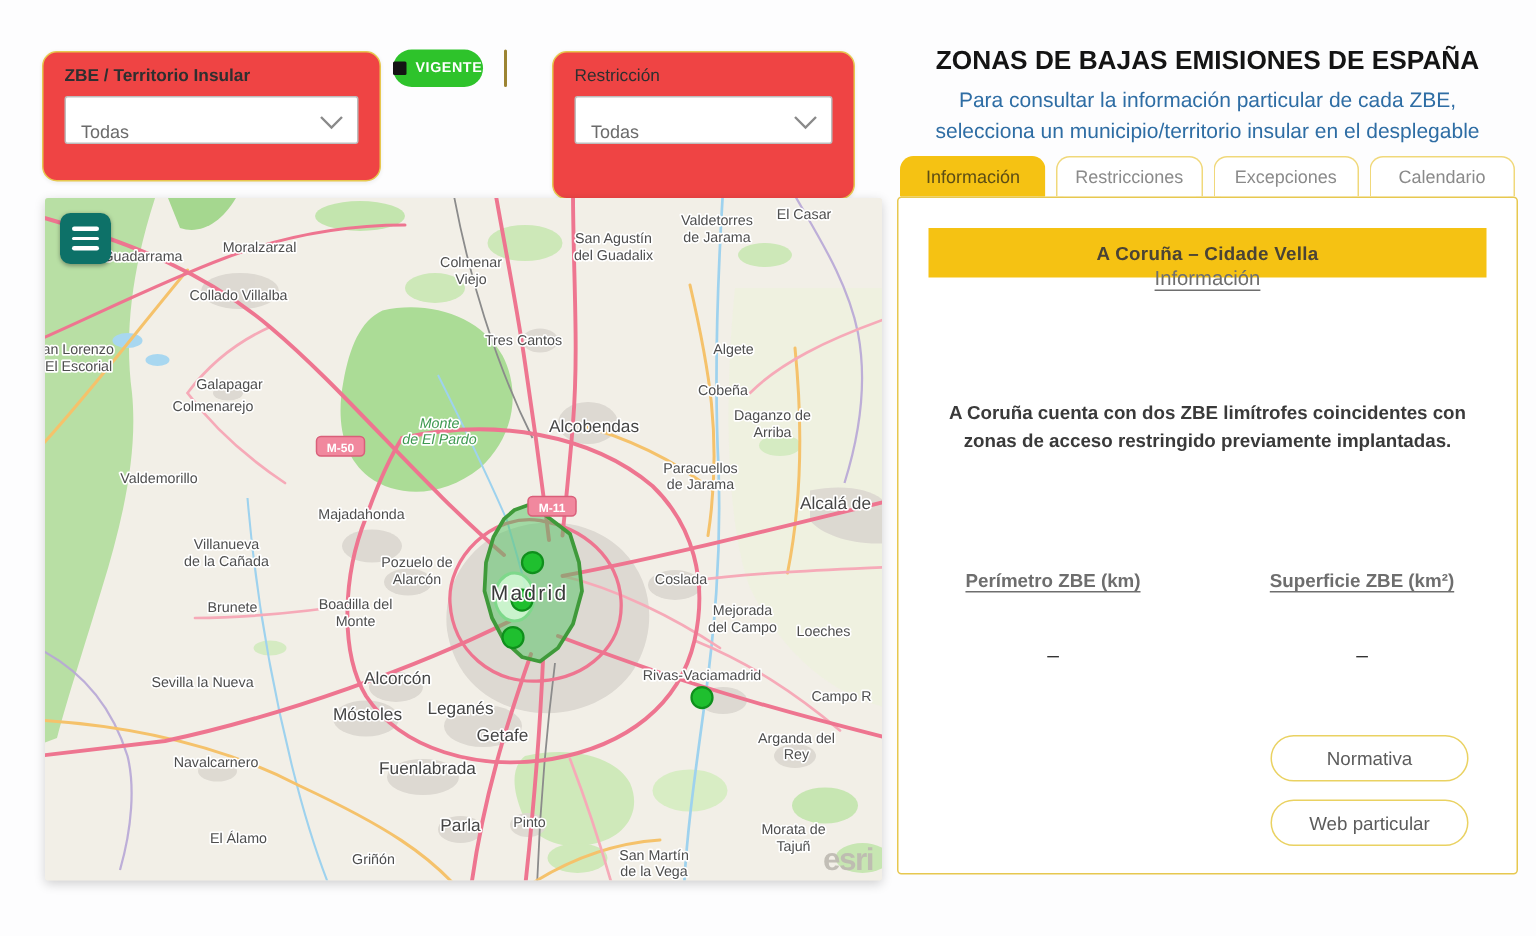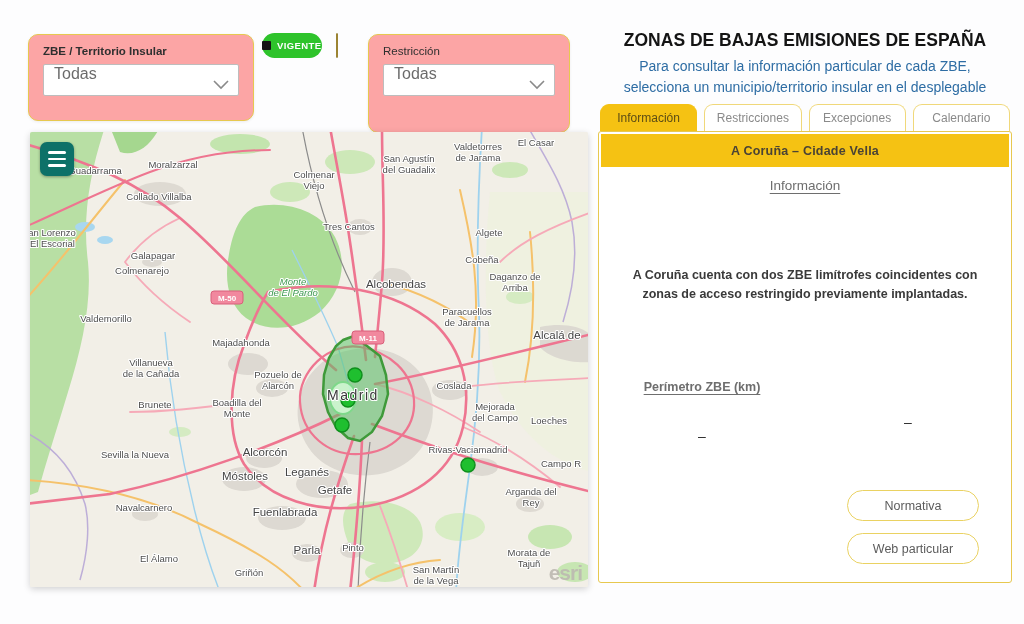--- a/index.html
+++ b/index.html
@@ -2,30 +2,30 @@
 <html><head>
 <meta charset="utf-8">
 <style>
   html,body{margin:0;padding:0;}
   body{
     width:1024px;height:624px;position:relative;overflow:hidden;
     background:#fdfdfe;font-family:"Liberation Sans",sans-serif;
   }
   
   .filter-box{
-    position:absolute;background:#fca5a5;border:1.5px solid #e7c84f;border-radius:10px;
+    position:absolute;background:#ef4444;border:1.5px solid #e7c84f;border-radius:10px;
     box-shadow:0 1px 3px rgba(0,0,0,.07);box-sizing:border-box;padding:10px 14px;
   }
   #filter-zbe{left:28px;top:34px;width:226px;height:87px;}
   #filter-res{left:368px;top:34px;width:202px;height:99px;}
   .filter-label{font-size:11.5px;color:#2f2f2f;margin-bottom:7px;}
   .filter-label.bold{font-weight:bold;}
   .select{
     position:relative;height:30px;border:1px solid #bdbdbd;border-radius:2px;background:#fff;
-    display:flex;align-items:flex-start;padding:0 10px;font-size:16px;color:#6b6b6b;cursor:pointer;
+    display:flex;align-items:flex-end;padding:0 10px;font-size:12px;color:#6b6b6b;cursor:pointer;
   }
   .select .chev{position:absolute;right:9px;top:11px;}
   
   .pills{position:absolute;left:262px;top:33px;width:90px;display:flex;flex-direction:row;gap:7px;}
   .pill{
     height:25px;border-radius:13px;display:flex;align-items:center;justify-content:center;
     gap:6px;box-sizing:border-box;cursor:pointer;
   }
   .pill .sq{width:9px;height:9px;background:#141414;border-radius:1px;}
   .pill .plabel{color:#fff;font-size:9.5px;font-weight:bold;letter-spacing:.4px;}
@@ -60,21 +60,21 @@
     flex:1;height:27px;box-sizing:border-box;border:1.5px solid #f0d87a;border-bottom:none;
     border-radius:9px 9px 0 0;background:#fff;color:#8a8a8a;font-size:12px;
     display:flex;align-items:center;justify-content:center;cursor:pointer;
   }
   .tab.active{background:#f5c213;border-color:#f5c213;color:#5c4d15;}
   #panel{
     position:absolute;left:598px;top:131px;width:414px;height:452px;background:#fff;
     border:1.5px solid #e7c84f;border-radius:3px;box-sizing:border-box;
   }
   #zone-bar{
-    margin:2px;height:33px;background:#f5c213;display:flex;align-items:center;justify-content:center;
+    margin:20px;height:33px;background:#f5c213;display:flex;align-items:center;justify-content:center;
     font-size:12.5px;font-weight:bold;color:#4a4335;letter-spacing:.2px;
   }
   #info-heading{
     position:absolute;top:46px;width:100%;text-align:center;font-size:13.5px;color:#6e6e6e;
     text-decoration:underline;text-underline-offset:3px;cursor:pointer;
   }
   #description{
     position:absolute;top:134px;left:30px;right:30px;text-align:center;
     font-size:12.5px;font-weight:bold;color:#3a3a3a;line-height:1.55;
   }
@@ -322,18 +322,19 @@
 <div id="panel">
   <div id="zone-bar">A Coruña – Cidade Vella</div>
   <div id="info-heading">Información</div>
   <div id="description">A Coruña cuenta con dos ZBE limítrofes coincidentes con zonas de acceso restringido previamente implantadas.</div>
   <div id="metrics">
     <div class="metric">
       <div class="mh">Perímetro ZBE (km)</div>
       <div class="mv">–</div>
     </div>
     <div class="metric">
+      <div class="mh">Superficie ZBE (km²)</div>
       <div class="mv">–</div>
     </div>
   </div>
   <button class="panel-btn" id="btn-normativa">Normativa</button>
   <button class="panel-btn" id="btn-web">Web particular</button>
 </div>
 
 </body></html>

